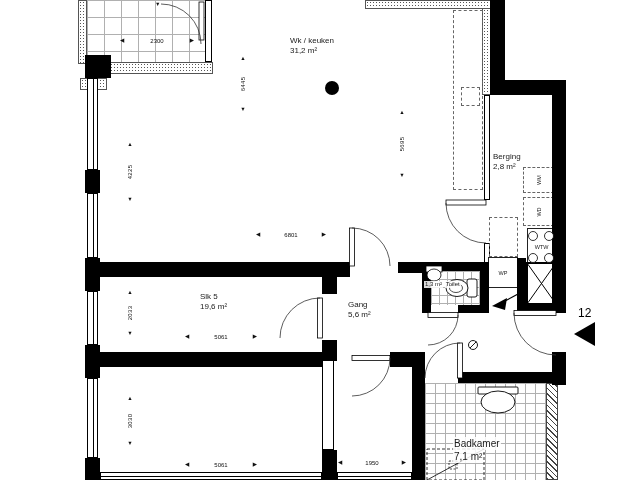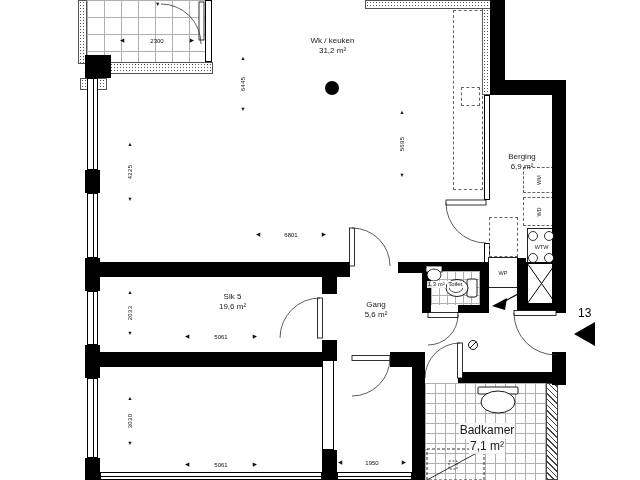--- a/index.html
+++ b/index.html
@@ -22,21 +22,21 @@
   .t8{background-size:8px 8px}
   .t10{background-size:10px 10px}
   .dash{position:absolute;border:1px dashed #666;box-sizing:border-box;background:transparent}
   .abox{position:absolute;box-sizing:border-box;display:flex;align-items:center;justify-content:center;
         font-size:5.5px;color:#222;background:#fff}
   .abox.d{border:1px dashed #666}
   .abox.s{border:1px solid #222}
   .rot{transform:rotate(-90deg)}
   .shaft{position:absolute;border:2px solid #000;background:#fff;box-sizing:border-box}
   .svgl{position:absolute;left:0;top:0;width:640px;height:480px}
-  .room{position:absolute;text-align:center;font-size:8px;line-height:1.3;color:#1a1a1a}
+  .room{position:absolute;text-align:left;font-size:8px;line-height:1.3;color:#1a1a1a}
   .room .chip{background:rgba(255,255,255,.85);display:inline-block;padding:0 1px}
   .room.small{font-size:6px;line-height:1.2}
   .hdim{position:absolute;display:flex;align-items:center;justify-content:space-between;
         font-size:6px;color:#111}
   .vdim{position:absolute;display:flex;flex-direction:column;align-items:center;justify-content:space-between;
         font-size:6px;color:#111;width:14px}
   .vv{transform:rotate(-90deg);white-space:nowrap;letter-spacing:.3px}
   .va{font-size:5.5px;line-height:1;color:#111}
   .unit{position:absolute;font-size:12px;color:#000}
 </style>
@@ -160,35 +160,35 @@
 
     <polygon points="574,334 595,322 595,346" fill="#000"></polygon>
   </svg>
 
   <div class="room" style="left:290px;top:36px;width:85px">
     <div>Wk / keuken</div>
     <div>31,2 m²</div>
   </div>
   <div class="room" style="left:493px;top:152px;width:58px">
     <div>Berging</div>
-    <div>6,9 m²</div>
+    <div>2,8 m²</div>
   </div>
   <div class="room" style="left:200px;top:292px;width:65px">
     <div>Slk 5</div>
     <div>19,6 m²</div>
   </div>
   <div class="room" style="left:348px;top:300px;width:56px">
     <div>Gang</div>
     <div>5,6 m²</div>
   </div>
   <div class="room small" style="left:424px;top:281px;width:42px">
     <div class="chip">1,3 m²</div>
     <div class="chip">Toilet</div>
   </div>
-  <div class="room" style="left:453px;top:423px;width:68px;font-size:12px">
+  <div class="room" style="left:453px;top:437px;width:68px;font-size:10px">
     <div class="chip">Badkamer</div>
     <div class="chip">7,1 m²</div>
   </div>
 
   <div class="hdim" style="left:120px;top:38px;width:74px">
     <span class="va">◀</span>
     <span>2300</span>
     <span class="va">▶</span>
   </div>
   <span class="va" style="position:absolute;left:155px;top:2px">▼</span>
@@ -231,15 +231,15 @@
     <span class="va">◀</span>
     <span>5061</span>
     <span class="va">▶</span>
   </div>
   <div class="hdim" style="left:338px;top:460px;width:68px">
     <span class="va">◀</span>
     <span>1950</span>
     <span class="va">▶</span>
   </div>
 
-  <div class="unit" style="left:578px;top:306px">13</div>
+  <div class="unit" style="left:578px;top:306px">12</div>
 
 </div>
 
 </body></html>

